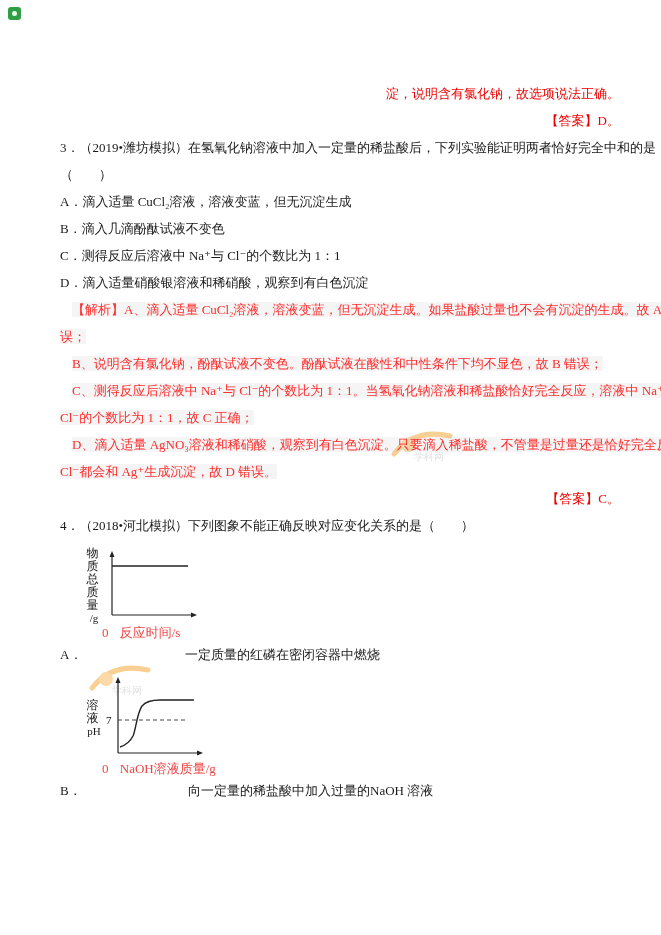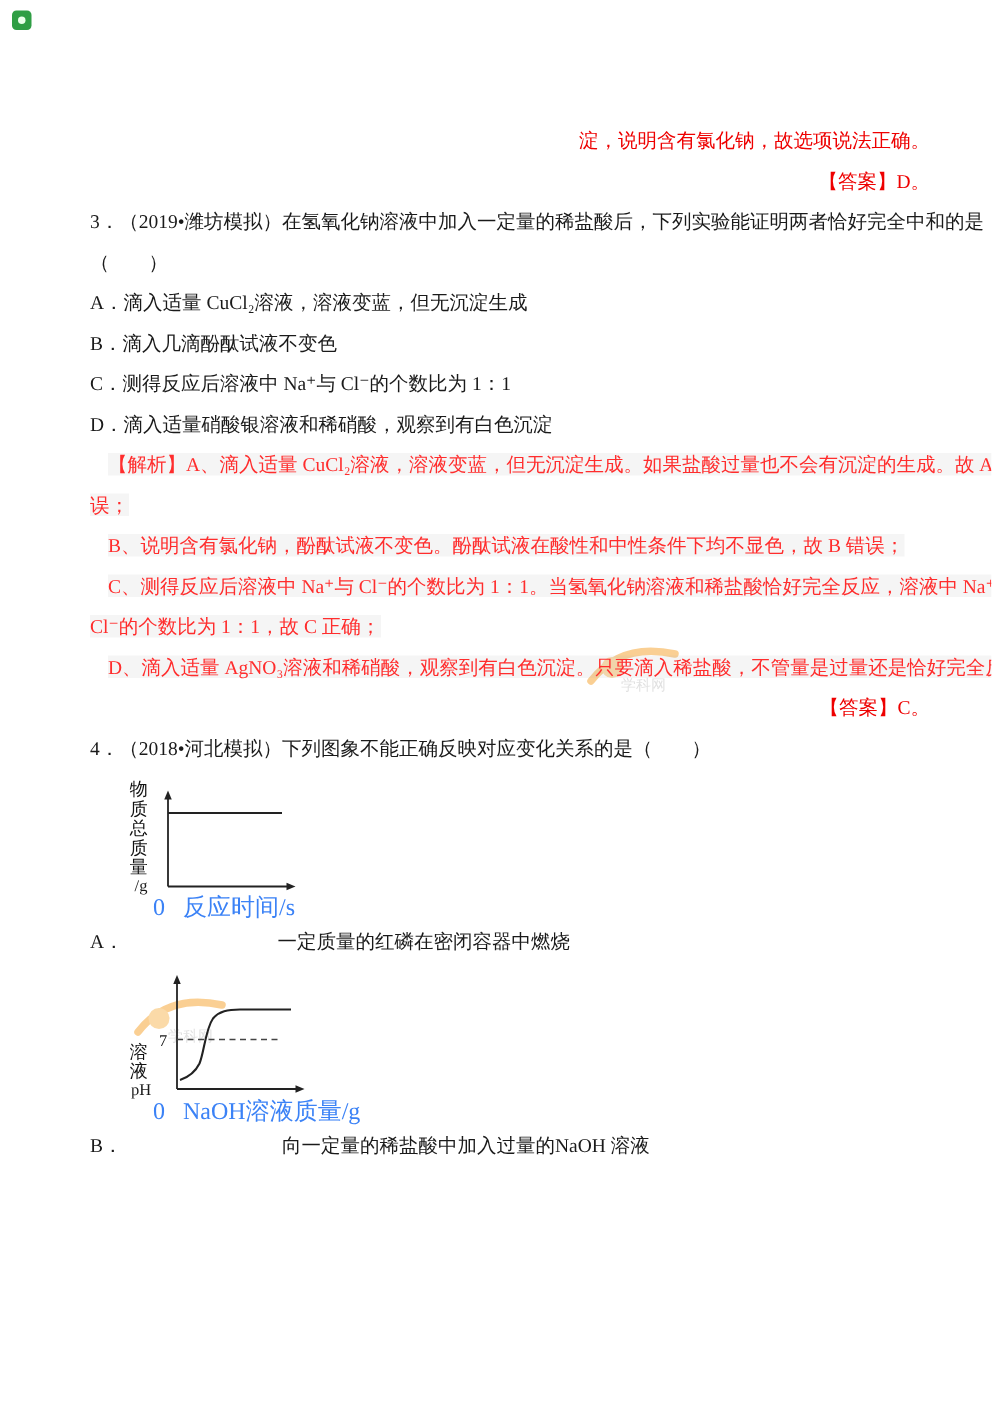--- a/index.html
+++ b/index.html
@@ -10,26 +10,26 @@
   .favicon:after{content:"";position:absolute;left:4px;top:4px;width:5px;height:5px;
            border-radius:50%;background:#eaffea;}
   .content{position:absolute;left:60px;top:80px;width:560px;font-size:13px;color:#1a1a1a;}
   .ln{height:27px;line-height:27px;white-space:nowrap;}
   .red{color:#ee0000;text-align:right;}
   .red2{color:#ff2d2d;}
   .indent{padding-left:12px;}
   .hl{background:rgba(185,185,185,0.14);}
   
   .chartA, .chartB{position:relative;}
-  .chart-row{display:flex;align-items:flex-end;}
+  .chart-row{display:flex;align-items:center;}
   .ylab-col{width:15px;margin-left:25px;font-size:12px;line-height:13px;
             text-align:center;word-break:break-all;color:#111;}
   .yunit{font-size:11px;line-height:13px;text-align:center;margin-left:23px;width:20px;}
   .plot{display:block;}
-  .xrow{font-size:16px;color:#3b82f6;height:18px;line-height:16px;}
+  .xrow{font-size:13px;color:#ef4444;height:18px;line-height:16px;}
   .origin{display:inline-block;margin-left:42px;}
   .xlab{display:inline-block;margin-left:8px;}
   .optrow{position:relative;height:26px;font-size:13px;}
   .optrow .olabel{position:absolute;left:0;top:3px;}
   .optrow .ocap{position:absolute;top:3px;white-space:nowrap;text-align:right;}
   .capA{left:125px;} .capB{left:128px;}
   
   .wm{position:absolute;opacity:0.55;pointer-events:none;}
   .wm .wm-text{position:absolute;left:26px;top:26px;font-size:10px;color:#c9c9c9;
                font-family:"Liberation Sans",sans-serif;text-align:right;}
@@ -68,20 +68,21 @@
     <div class="ln">B．滴入几滴酚酞试液不变色</div>
     <div class="ln">C．测得反应后溶液中 Na⁺与 Cl⁻的个数比为 1：1</div>
     <div class="ln">D．滴入适量硝酸银溶液和稀硝酸，观察到有白色沉淀</div>
 
     <div class="ln red2 indent"><span class="hl">【解析】A、滴入适量 CuCl₂溶液，溶液变蓝，但无沉淀生成。如果盐酸过量也不会有沉淀的生成。故 A 错</span></div>
     <div class="ln red2"><span class="hl">误；</span></div>
     <div class="ln red2 indent"><span class="hl">B、说明含有氯化钠，酚酞试液不变色。酚酞试液在酸性和中性条件下均不显色，故 B 错误；</span></div>
     <div class="ln red2 indent"><span class="hl">C、测得反应后溶液中 Na⁺与 Cl⁻的个数比为 1：1。当氢氧化钠溶液和稀盐酸恰好完全反应，溶液中 Na⁺与</span></div>
     <div class="ln red2"><span class="hl">Cl⁻的个数比为 1：1，故 C 正确；</span></div>
     <div class="ln red2 indent"><span class="hl">D、滴入适量 AgNO₃溶液和稀硝酸，观察到有白色沉淀。只要滴入稀盐酸，不管量是过量还是恰好完全反应，</span></div>
+    <div class="ln red2"><span class="hl">Cl⁻都会和 Ag⁺生成沉淀，故 D 错误。</span></div>
 
     <div class="ln red">【答案】C。</div>
 
     <div class="ln">4．（2018•河北模拟）下列图象不能正确反映对应变化关系的是（　　）</div>
 
     <div class="chartA" style="margin-top:8px;">
       <div class="chart-row">
         <div>
           <div class="ylab-col">物质总质量</div>
           <div class="yunit" style="margin-left:24px;">/g</div>

